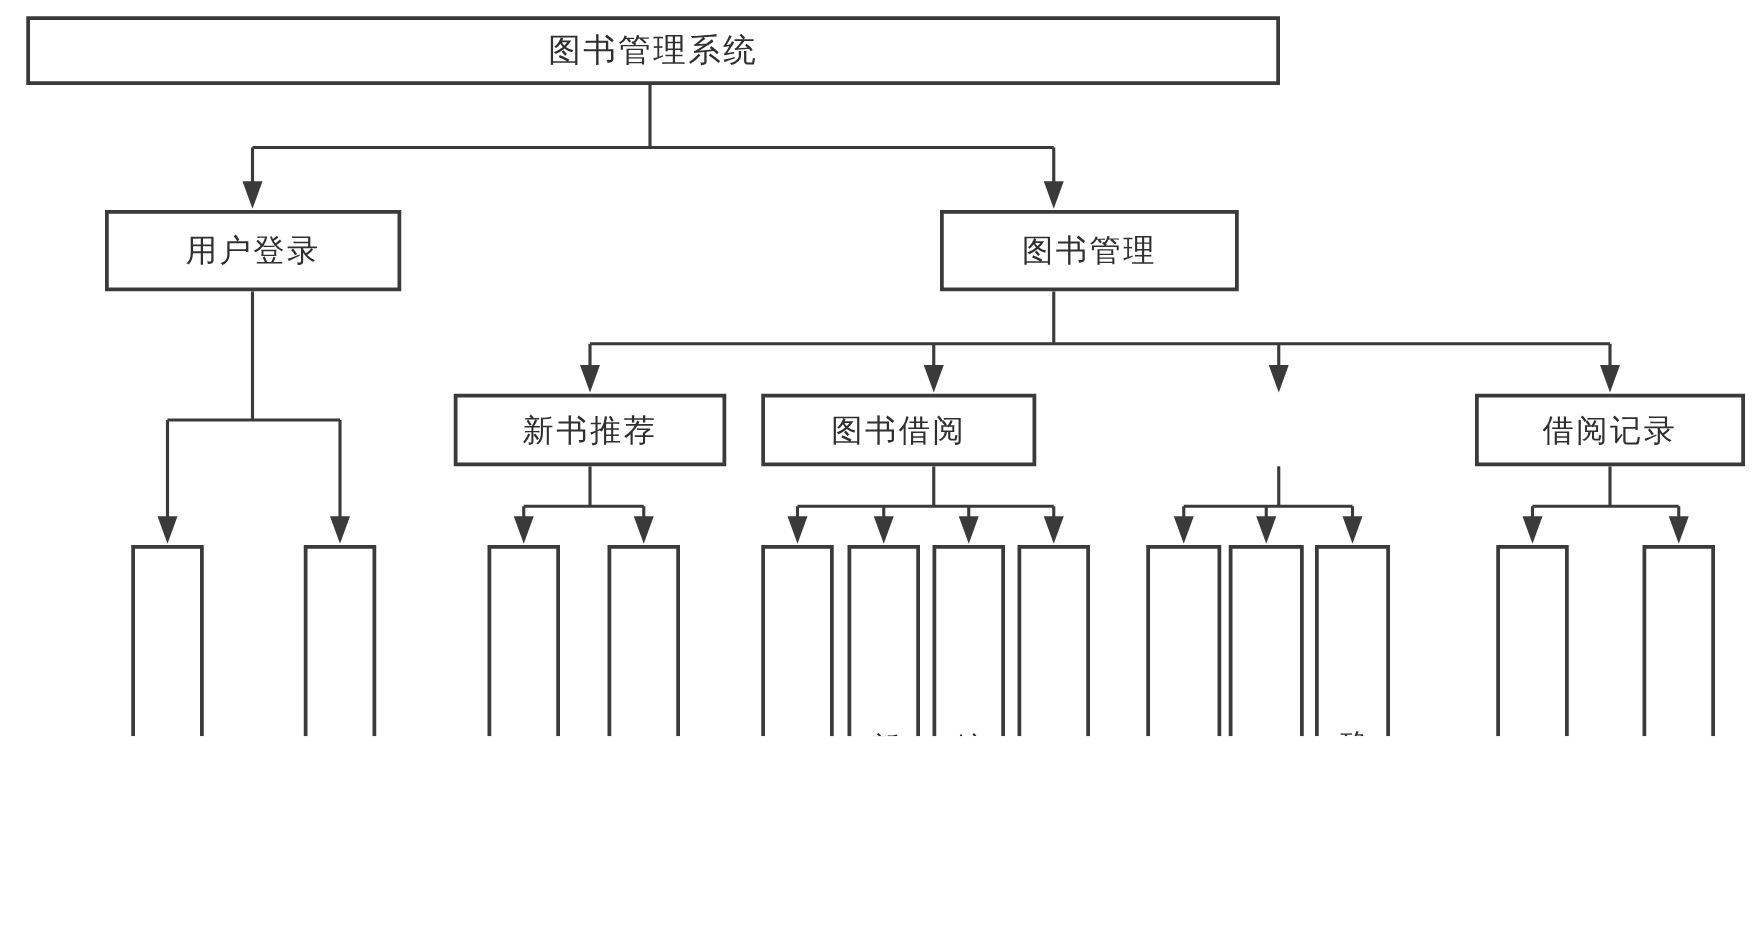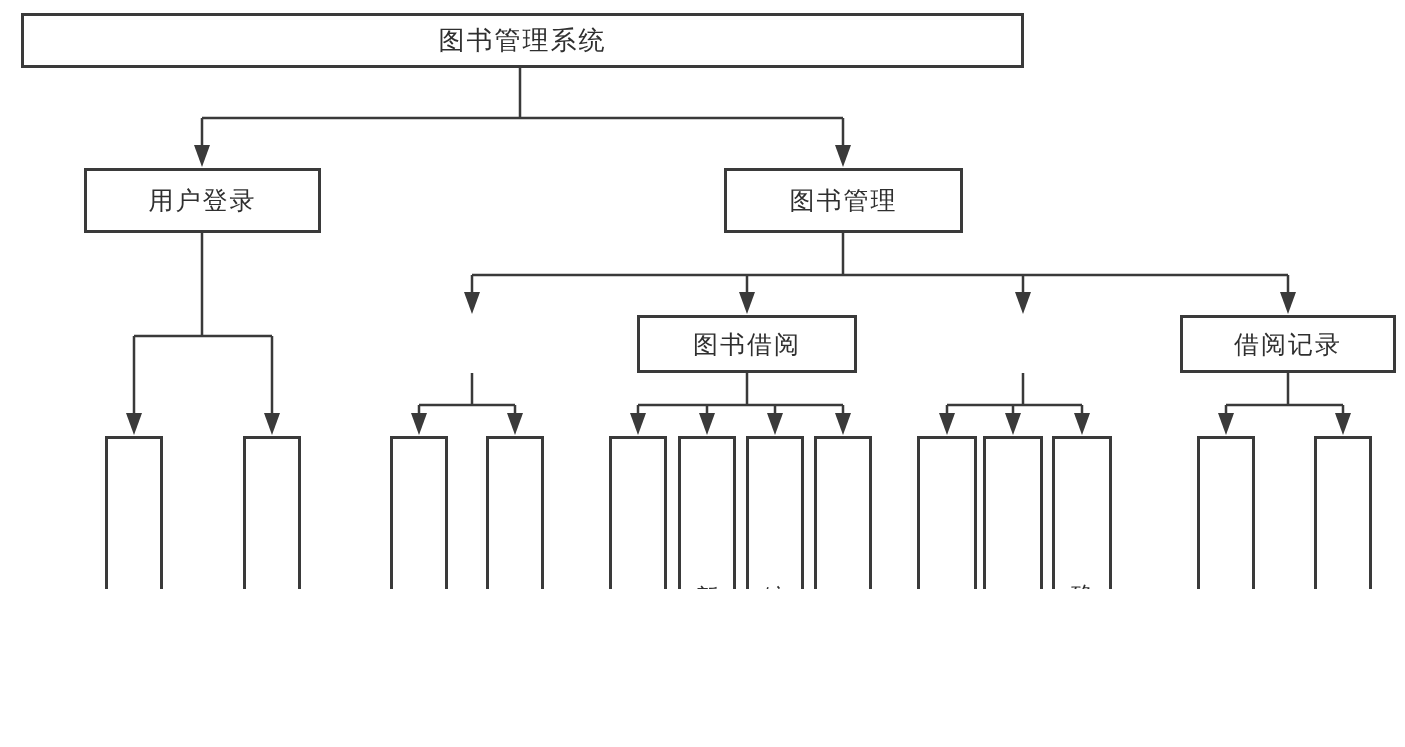--- a/index.html
+++ b/index.html
@@ -127,25 +127,28 @@
     </g>
   </svg>
 
   <div class="node hbox root" style="left:21px; top:13px; width:1003px; height:55px;">
     <span class="label">图书管理系统</span>
   </div>
 
   <div class="node hbox" style="left:84px; top:168px; width:237px; height:65px;">
     <span class="label">用户登录</span>
   </div>
-  <div class="node hbox" style="left:724px; top:168px; width:239px; height:65px;">
+  <div class="node hbox" style="left:752px; top:168px; width:239px; height:65px;">
     <span class="label">图书管理</span>
   </div>
 
-  <div class="node hbox" style="left:637px; top:315px; width:220px; height:58px;align-items:center;">
+  <div class="node hbox" style="left:363px; top:315px; width:218px; height:58px;">
+    <span class="label">新书推荐</span>
+  </div>
+  <div class="node hbox" style="left:609px; top:315px; width:220px; height:58px;align-items:center;">
     <span class="label">图书借阅</span>
   </div>
   <div class="node hbox" style="left:1180px; top:315px; width:216px; height:58px;">
     <span class="label">借阅记录</span>
   </div>
 
   <div class="node vbox" style="left:105px; top:436px; width:58px; height:305px;">
     <span class="label">用户登录</span>
   </div>
   <div class="node vbox" style="left:243px; top:436px; width:58px; height:305px;">

